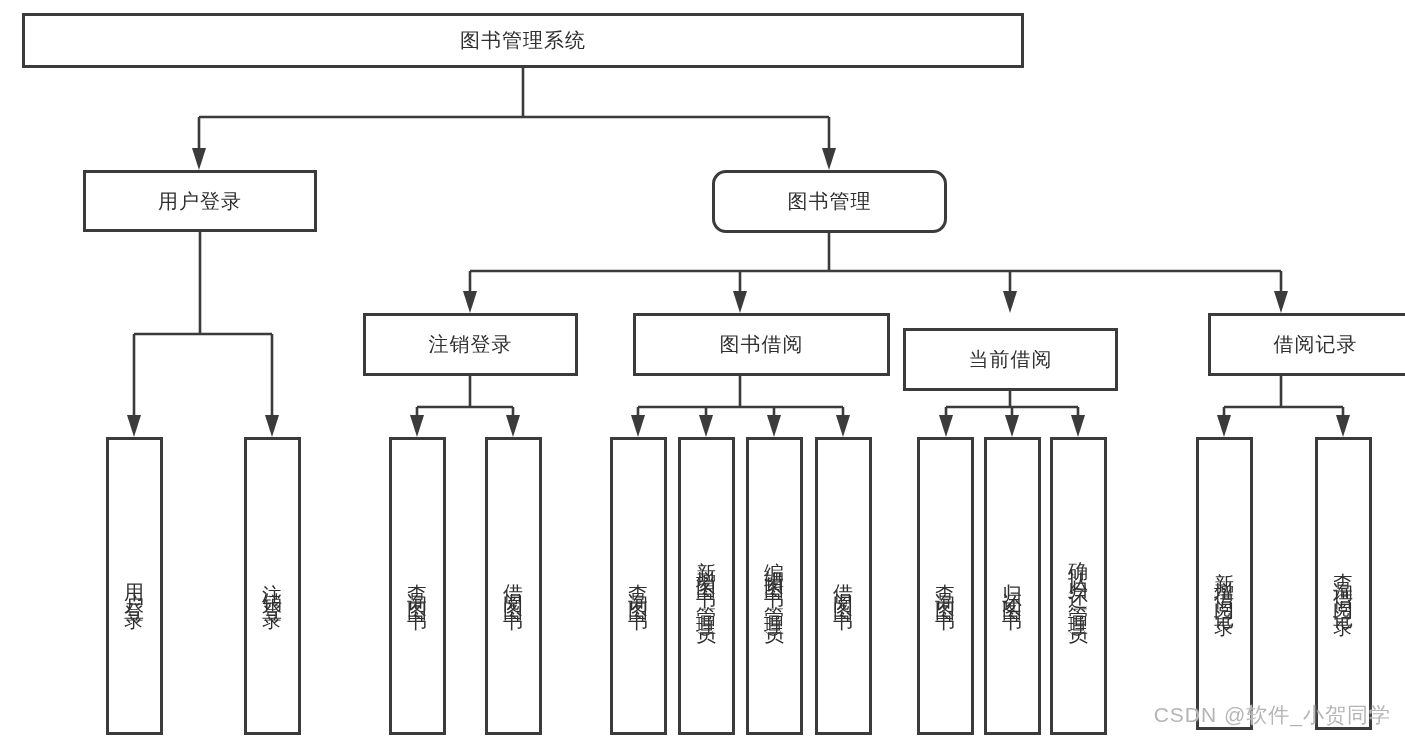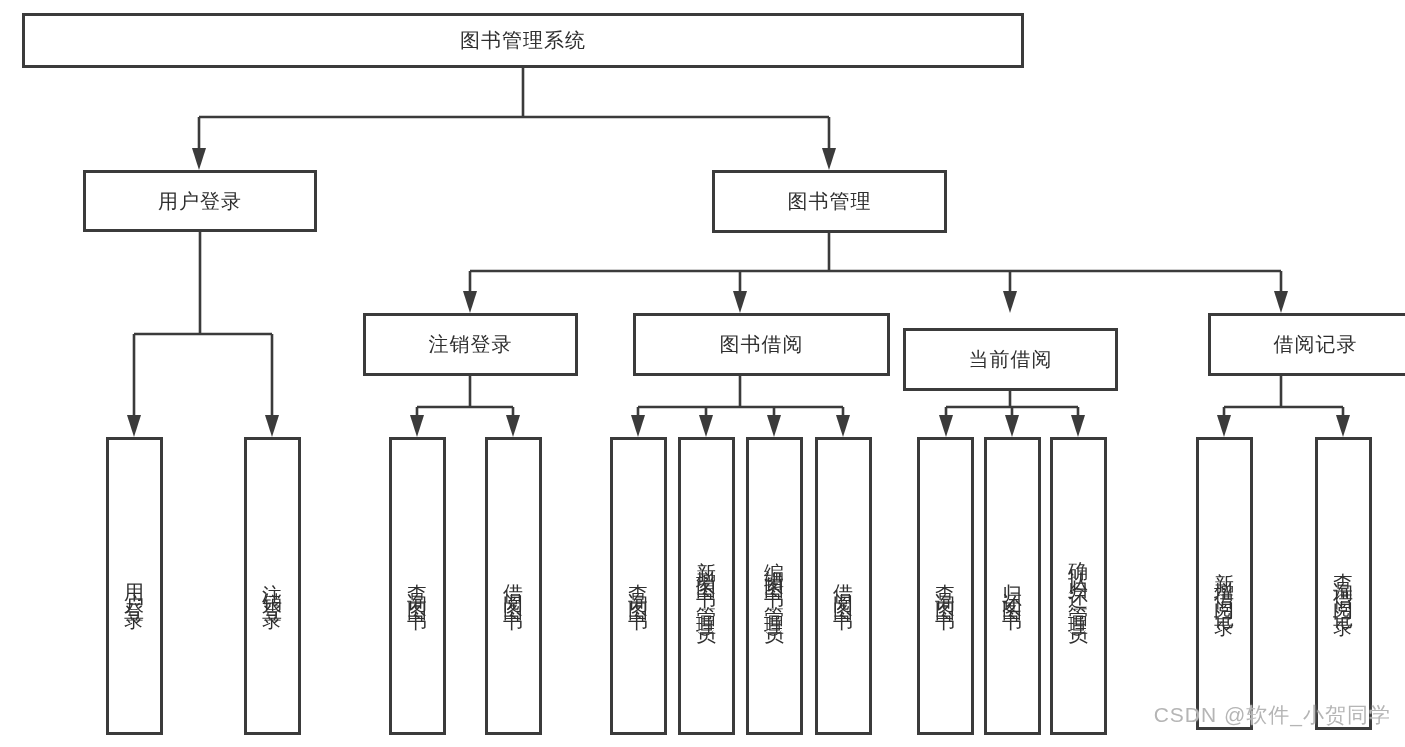--- a/index.html
+++ b/index.html
@@ -110,21 +110,21 @@
     <path d="M1224 407 H1343"></path>
     <path d="M1224 407 V419"></path>
     <polygon points="1224,437 1217,415 1231,415"></polygon>
     <path d="M1343 407 V419"></path>
     <polygon points="1343,437 1336,415 1350,415"></polygon>
   </svg>
 
   <div class="node" style="left:22px;top:13px;width:1002px;height:55px;">图书管理系统</div>
 
   <div class="node" style="left:83px;top:170px;width:234px;height:62px;">用户登录</div>
-  <div class="node" style="left:712px;top:170px;width:235px;height:63px;">图书管理</div>
+  <div class="node" style="left:712px;top:170px;width:235px;height:63px;border-radius:14px;">图书管理</div>
 
   <div class="node" style="left:363px;top:313px;width:215px;height:63px;">注销登录</div>
   <div class="node" style="left:633px;top:313px;width:257px;height:63px;">图书借阅</div>
   <div class="node" style="left:903px;top:313px;width:215px;height:63px;margin-top:15px;">当前借阅</div>
   <div class="node" style="left:1208px;top:313px;width:215px;height:63px;">借阅记录</div>
 
   <div class="node vnode" style="left:106px;top:437px;width:57px;height:298px;">用户登录</div>
   <div class="node vnode" style="left:244px;top:437px;width:57px;height:298px;">注销登录</div>
 
   <div class="node vnode" style="left:389px;top:437px;width:57px;height:298px;">查询图书</div>

